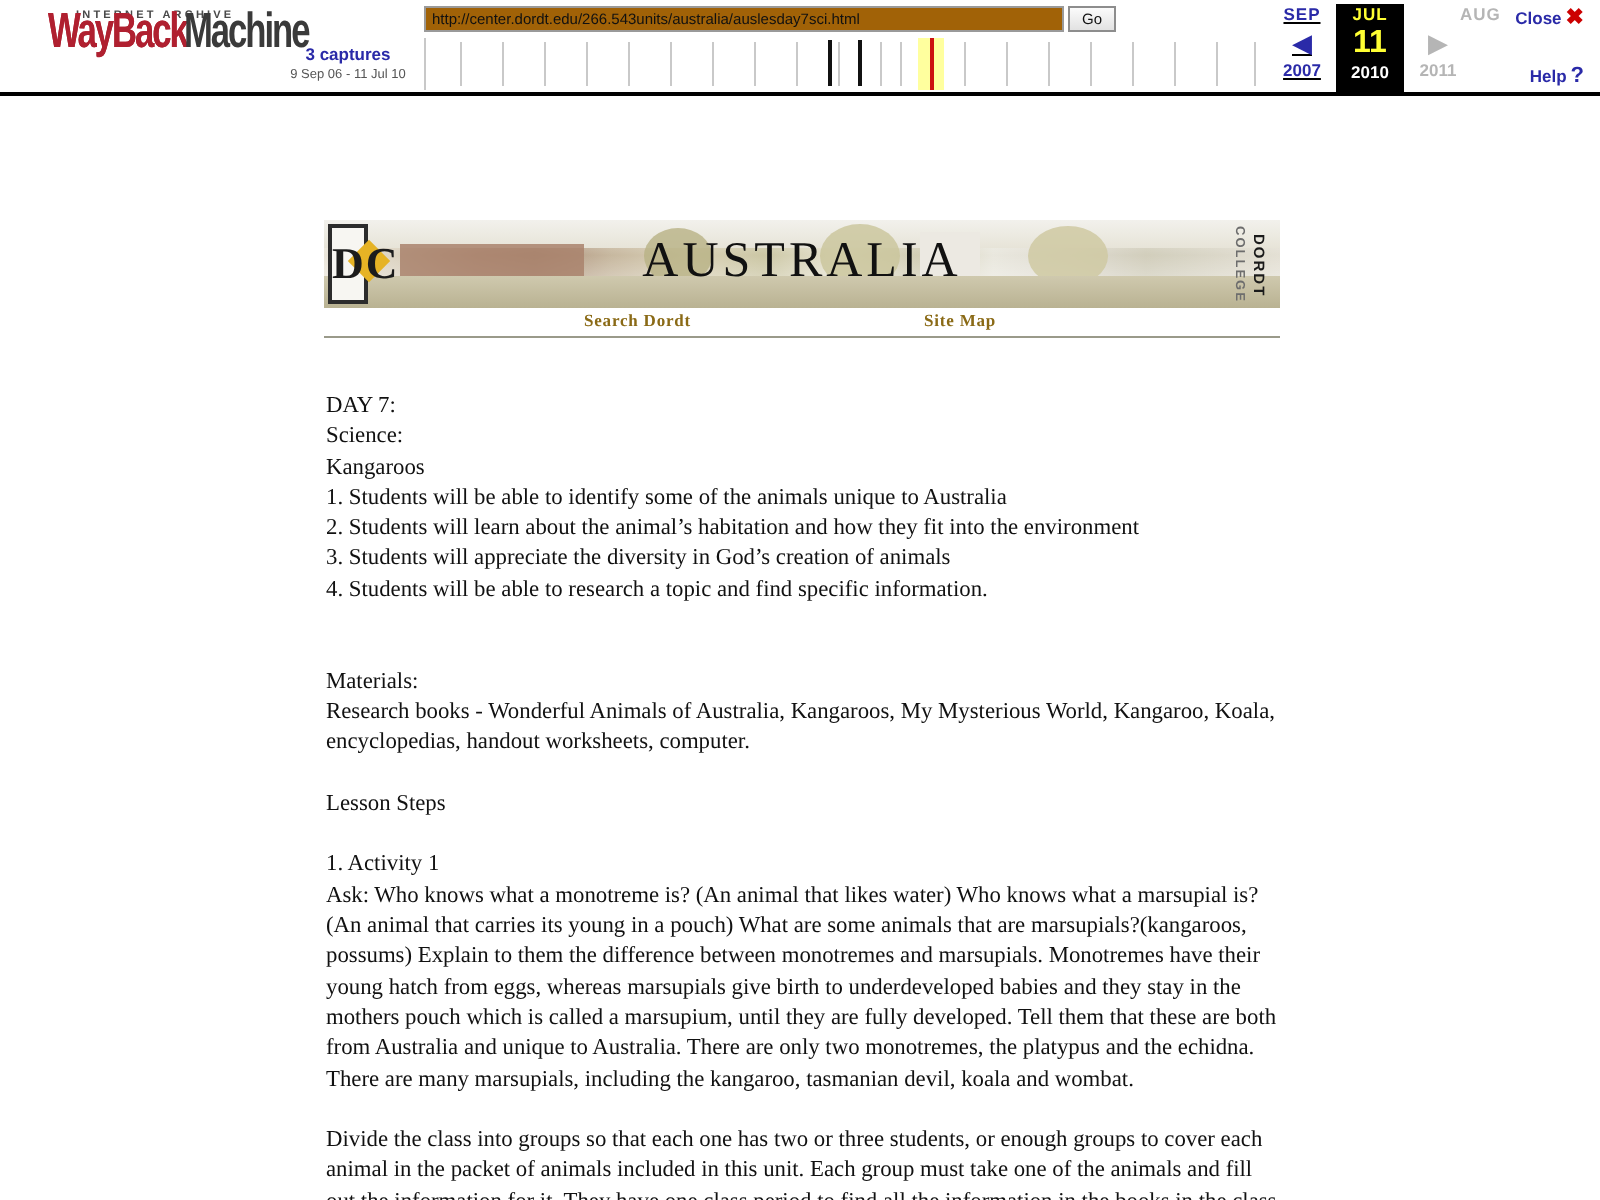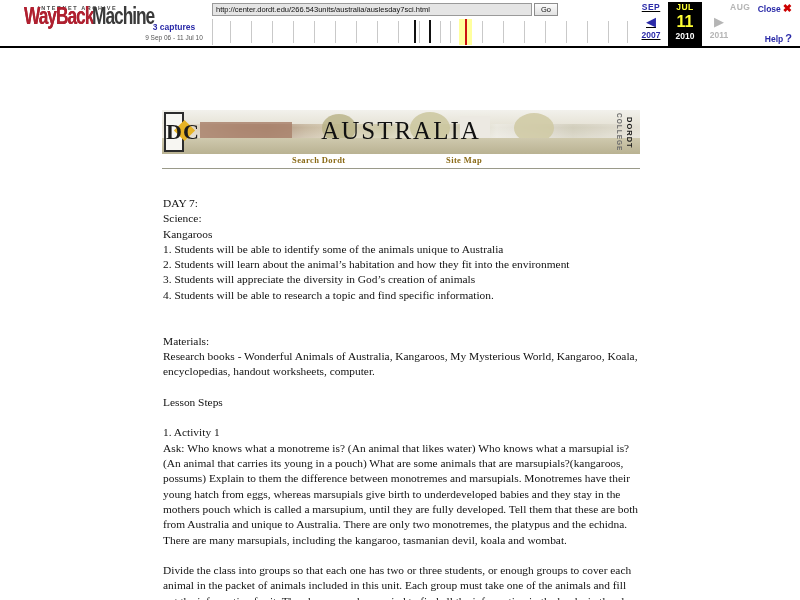--- a/index.html
+++ b/index.html
@@ -82,21 +82,21 @@
     font-size: 6.5px;
     line-height: 10px;
   }
   .wb-urlbar {
     position: absolute;
     left: 212px;
     top: 3px;
     width: 320px;
     height: 13px;
     border: 1px solid #9a9a9a;
-    background: #e5e5e5;
+    background: #a16207;
     font-family: "Liberation Sans", sans-serif;
     font-size: 7.5px;
     color: #111;
     padding: 1px 3px;
     box-sizing: border-box;
     line-height: 11px;
   }
   .wb-go {
     position: absolute;
     left: 534px;
@@ -381,21 +381,21 @@
     font-family: "Liberation Serif", serif;
     font-size: 8.5px;
     font-weight: bold;
     color: #8a6a16;
     letter-spacing: 0.4px;
     text-decoration: none;
     cursor: pointer;
     line-height: 12px;
   }
   .navlink-search { left: 130px; }
-  .navlink-sitemap { left: 284px; }
+  .navlink-sitemap { left: 300px; }
 
   .content {
     position: absolute;
     left: 163px;
     top: 148px;
     width: 480px;
     font-family: "Liberation Serif", serif;
     font-size: 11.4px;
     line-height: 15.3px;
     color: #111;

